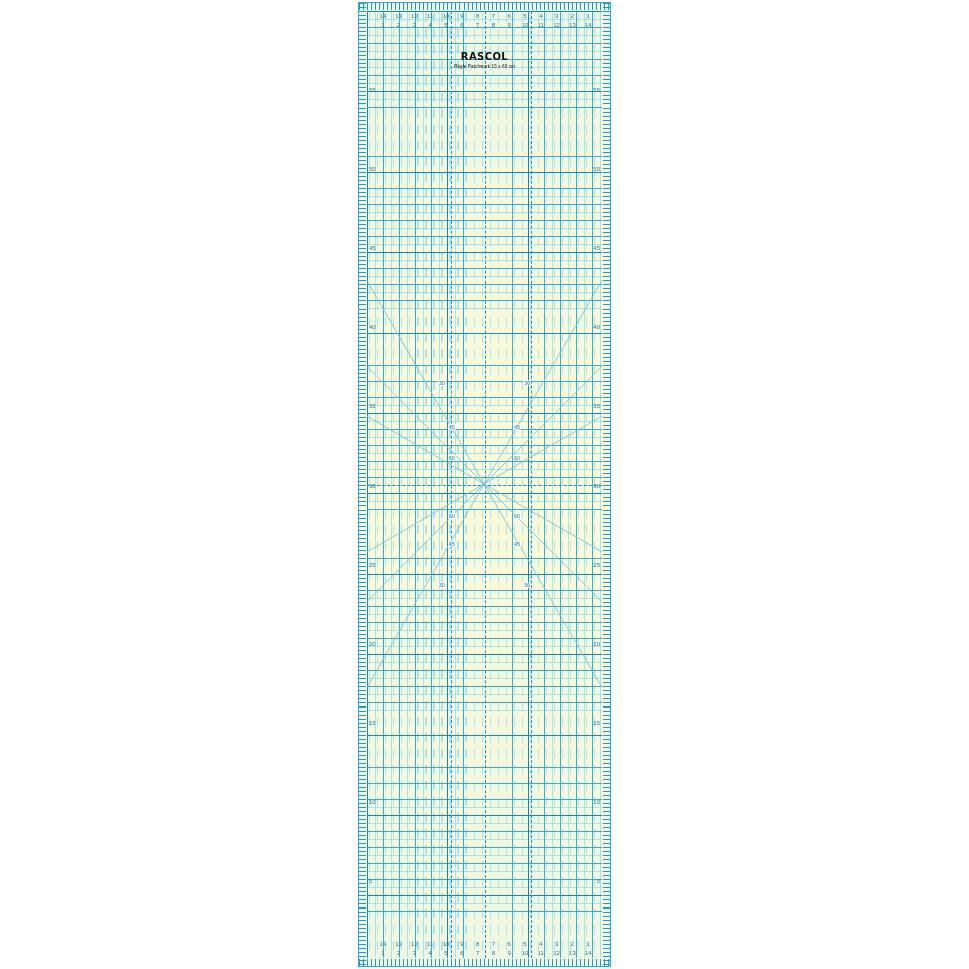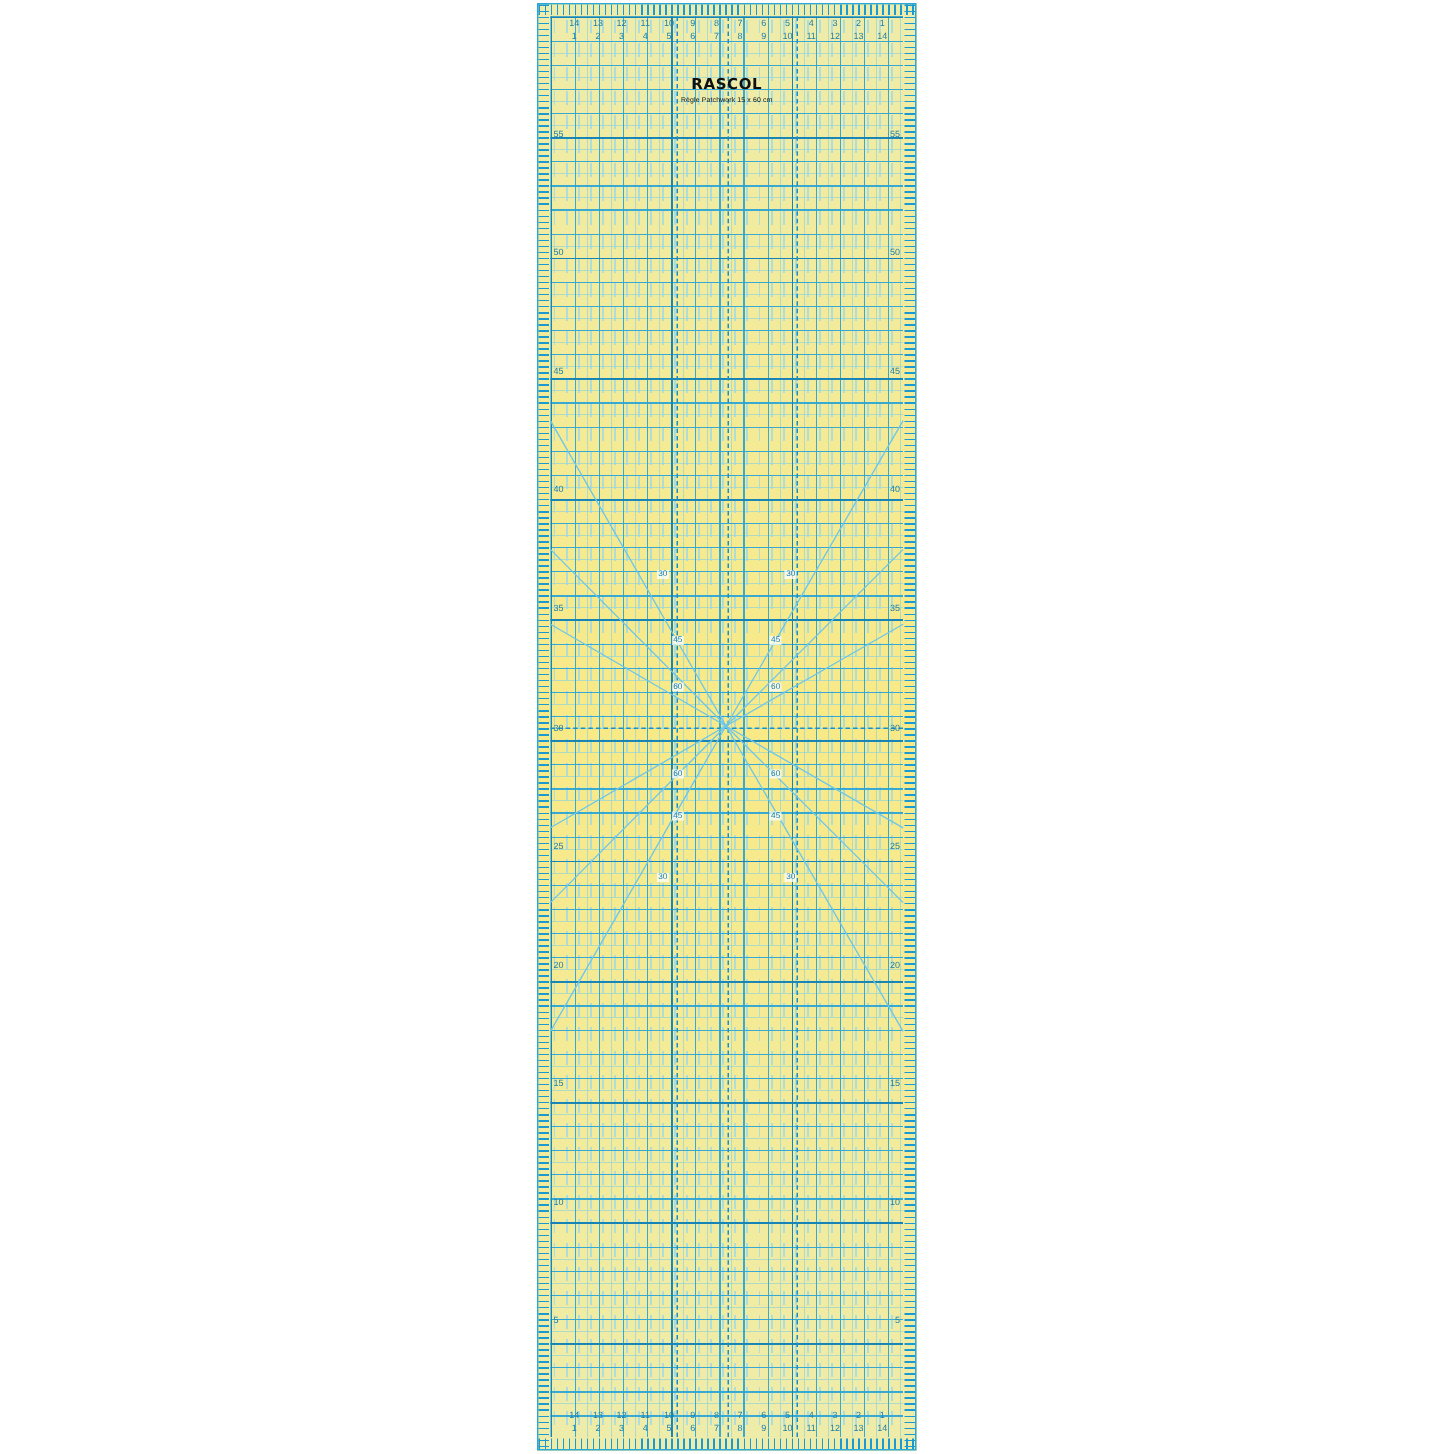--- a/index.html
+++ b/index.html
@@ -20,21 +20,21 @@
     background: #ffffff;
   }
 
   
   .ruler {
     position: absolute;
     left: 358px;
     top: 2px;
     width: 253px;
     height: 965px;
-    background: #fde047;
+    background: #fef9c3;
     border: 1px solid #2aa8d8;
     box-sizing: border-box;
   }
 
   
   .acrylic-tint {
     position: absolute;
     inset: 0;
     background: linear-gradient(180deg, rgba(226,246,252,0.55) 0%, rgba(240,251,254,0.35) 50%, rgba(226,246,252,0.55) 100%);
     pointer-events: none;

